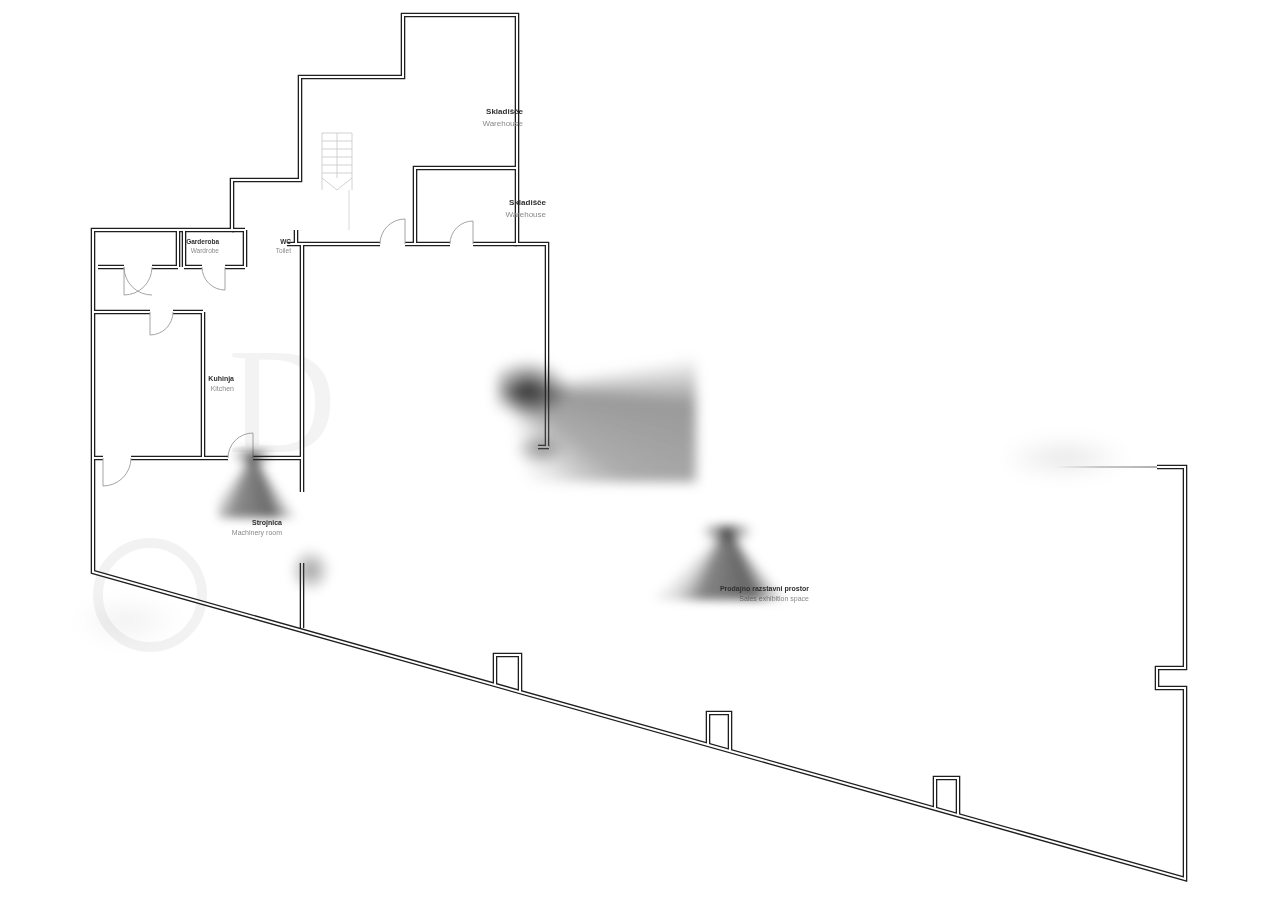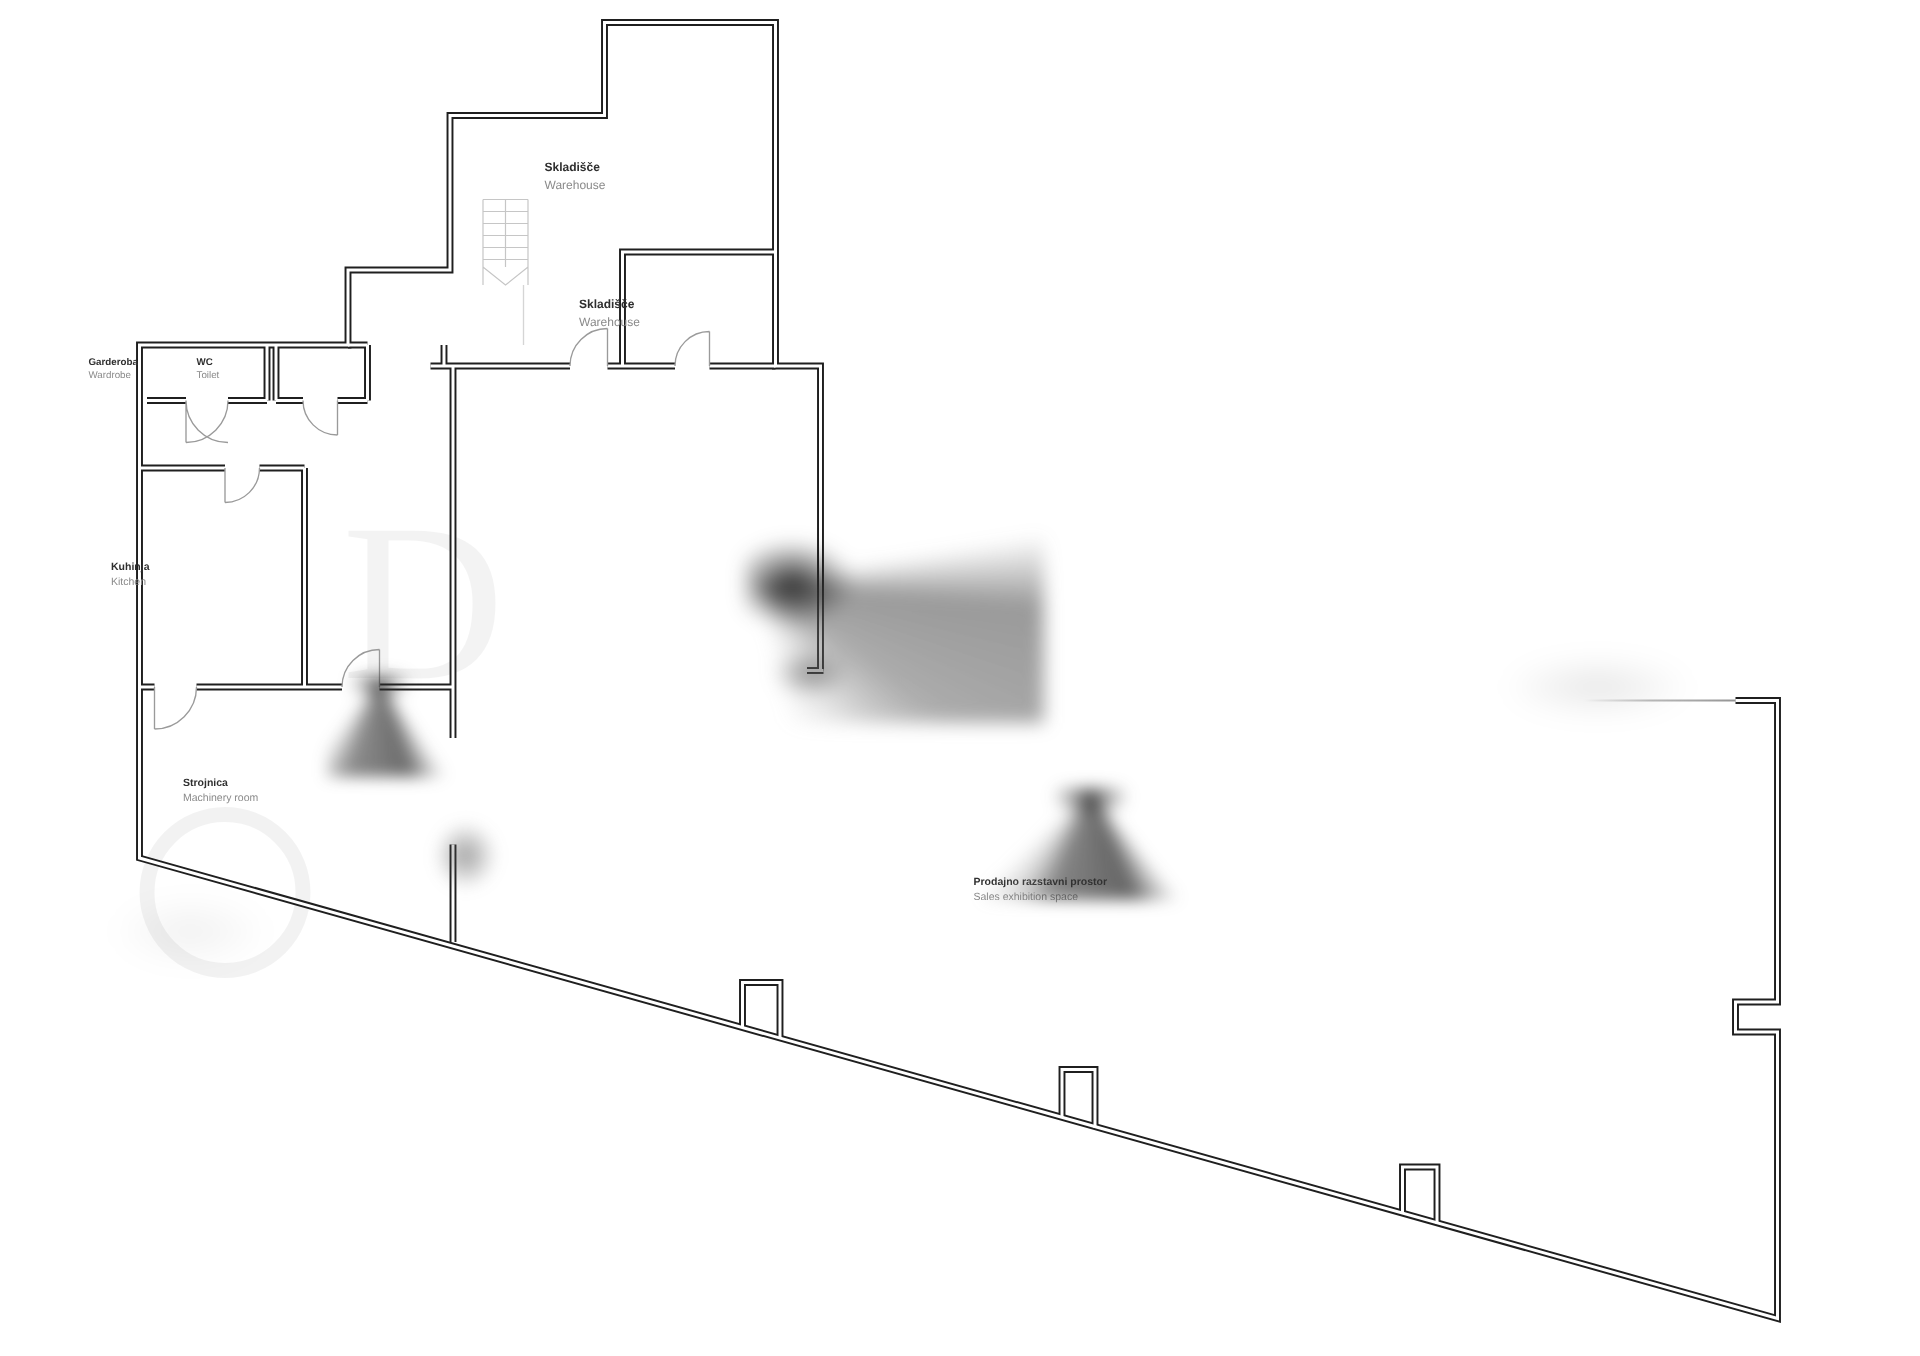--- a/index.html
+++ b/index.html
@@ -9,21 +9,21 @@
   }
   svg{position:absolute;left:0;top:0;}
   
   .wb{stroke:#1f1f1f;stroke-width:4.6;fill:none;stroke-linejoin:miter;}
   .ww{stroke:#ffffff;stroke-width:2;fill:none;stroke-linejoin:miter;}
   .doors{stroke:#9a9a9a;stroke-width:0.9;fill:none;}
   .stairs{stroke:#c6c6c6;stroke-width:0.8;fill:none;}
   .guide{stroke:#d5d5d5;stroke-width:0.9;fill:none;}
   .ghost{opacity:0.045;}
   
-  .rl{position:absolute;width:160px;text-align:left;pointer-events:none;}
+  .rl{position:absolute;width:160px;text-align:right;pointer-events:none;}
   .rl .l1{color:#2f2f2f;font-weight:700;}
   .rl .l2{color:#8a8a8a;}
   .sz8 .l1,.sz8 .l2{font-size:8px;line-height:12px;}
   .sz7 .l1,.sz7 .l2{font-size:7px;line-height:10px;}
   .sz65 .l1,.sz65 .l2{font-size:6.5px;line-height:9px;}
   
   .smudge{position:absolute;pointer-events:none;}
   #sm-a{left:496px;top:332px;width:200px;height:150px;filter:blur(6px);
     background:
       radial-gradient(ellipse 30% 28% at 16% 38%, rgba(30,30,30,.9), rgba(30,30,30,0) 70%),

